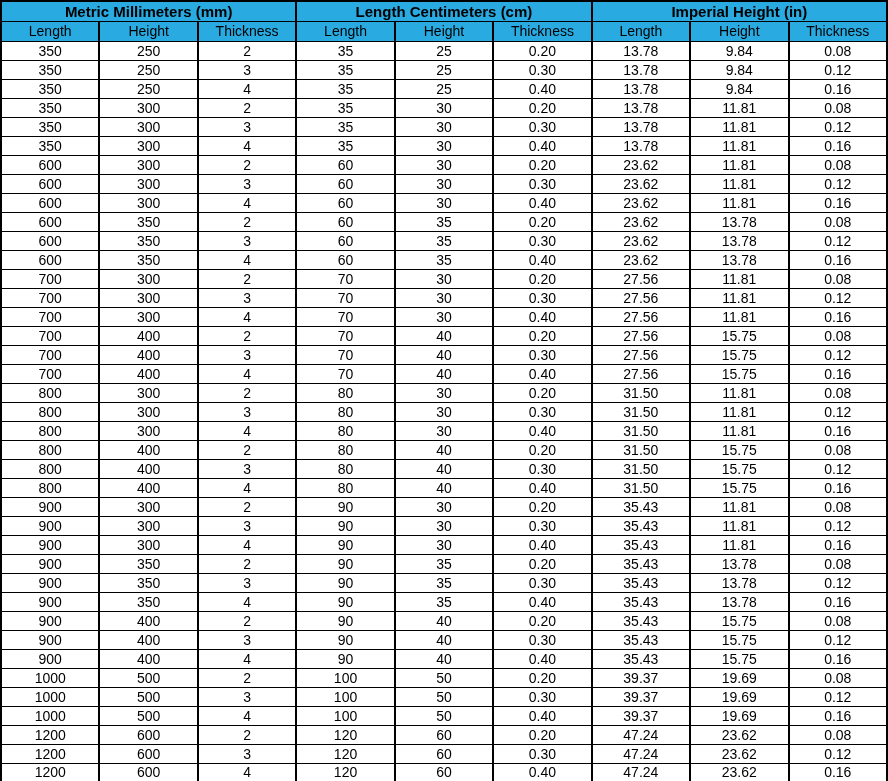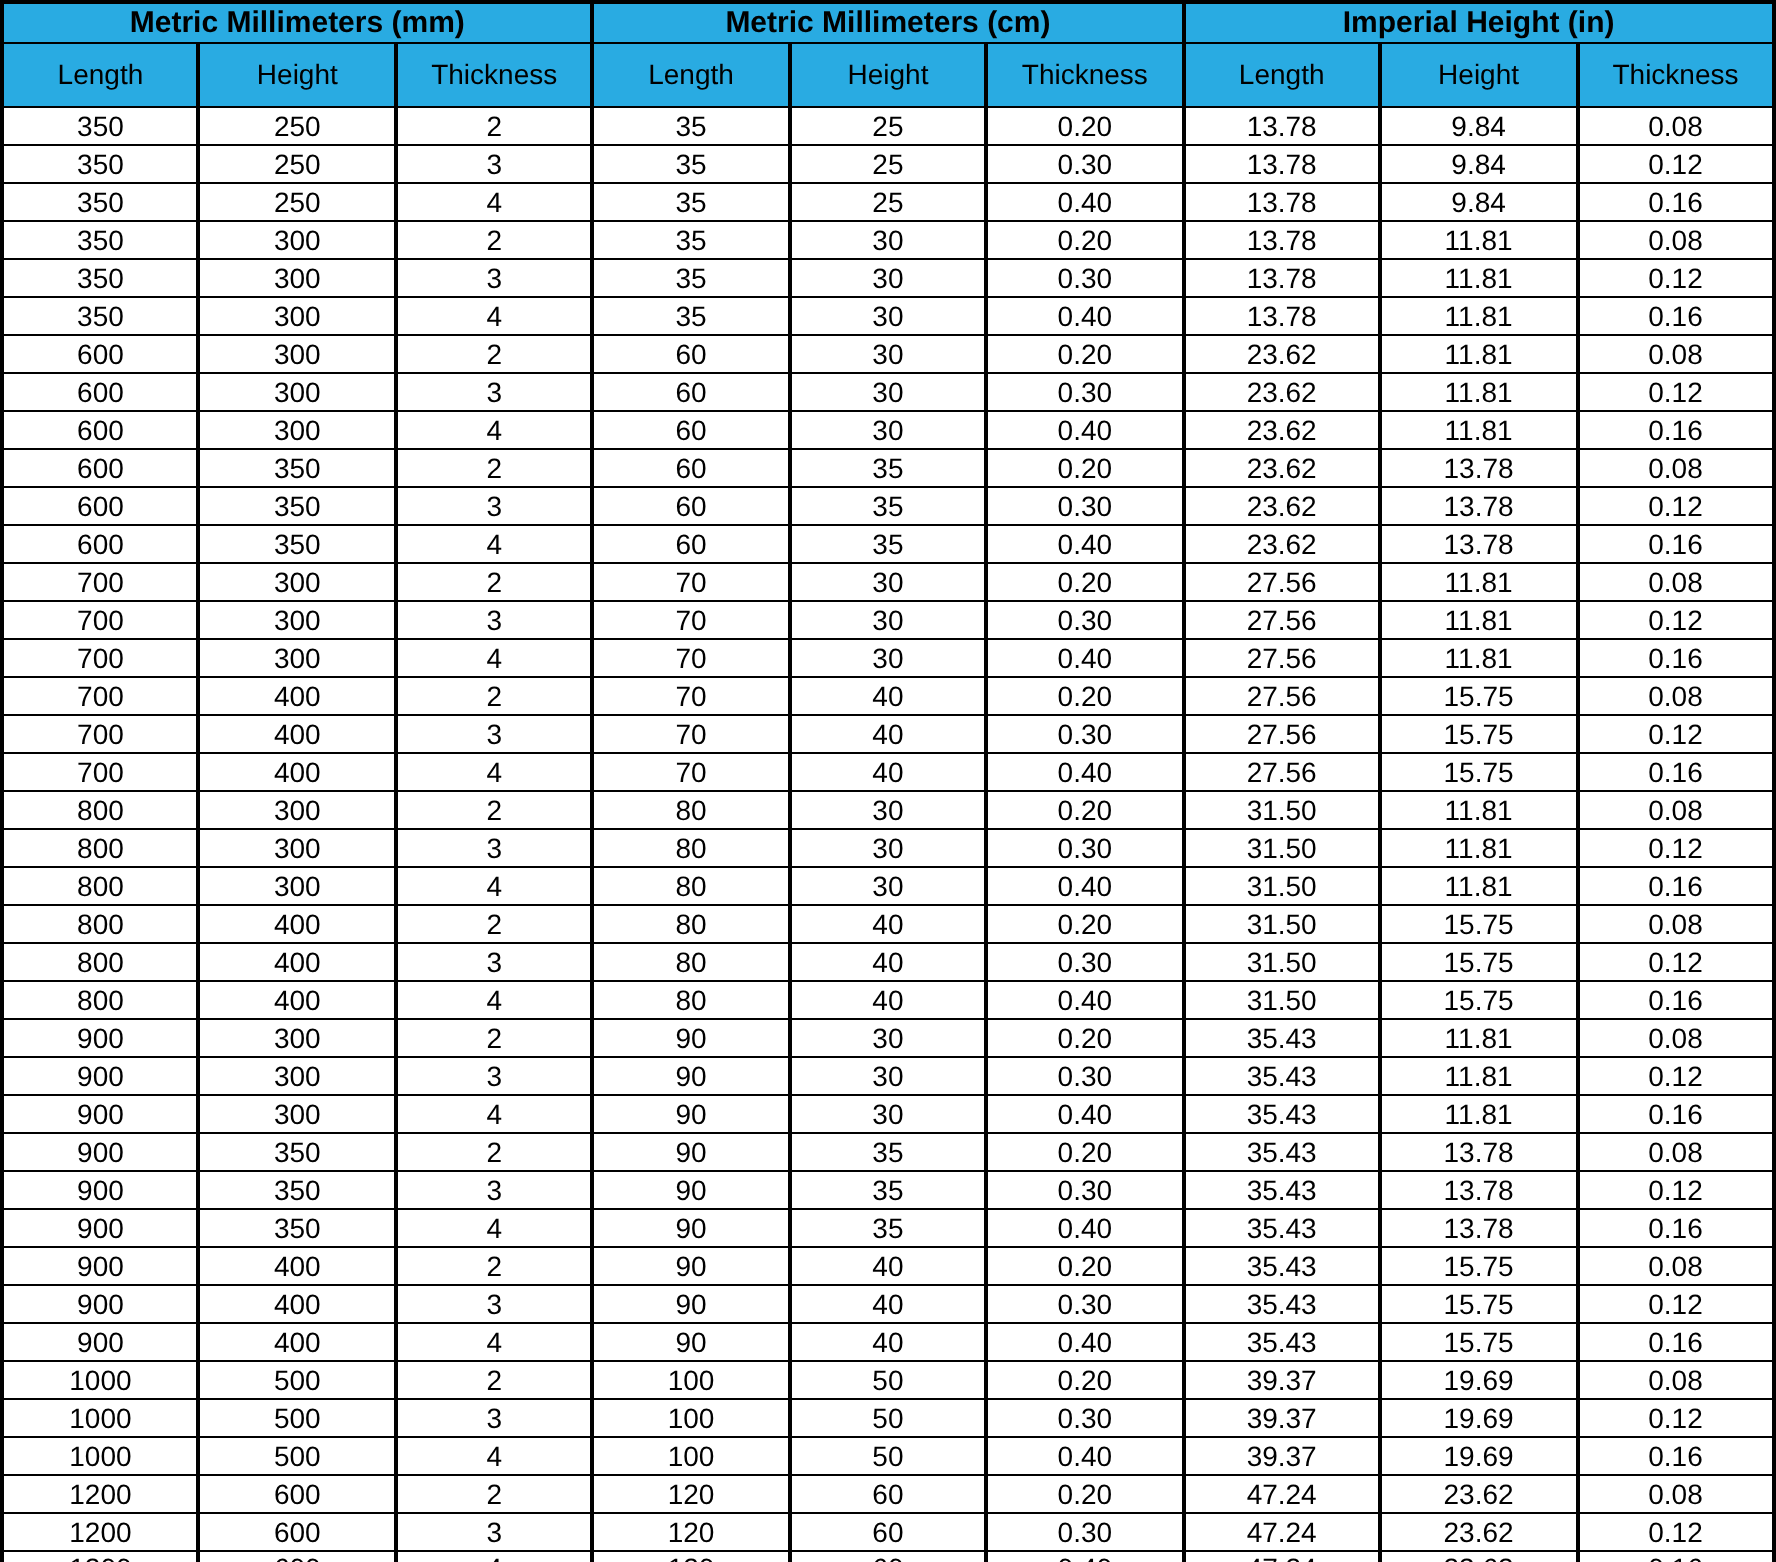--- a/index.html
+++ b/index.html
@@ -41,21 +41,21 @@
   }
   thead tr.group-row {
     height: 20px;
     padding-left: 48px;
   }
   thead tr.group-row th {
     font-size: 15px;
     font-weight: bold;
   }
   thead tr.sub-row {
-    height: 32px;
+    height: 20px;
   }
   thead tr.sub-row th {
     font-size: 14px;
     font-weight: normal;
   }
   tbody tr {
     height: 19px;
     margin-left: 20px;
   }
   tbody td {
@@ -63,21 +63,21 @@
     font-weight: normal;
   }
 </style>
 </head>
 <body>
 
 <table class="conv">
   <thead>
     <tr class="group-row">
       <th colspan="3">Metric Millimeters (mm)</th>
-      <th colspan="3">Metric Millimeters (cm)</th>
+      <th colspan="3">Length Centimeters (cm)</th>
       <th colspan="3">Imperial Height (in)</th>
     </tr>
     <tr class="sub-row">
       <th>Length</th>
       <th>Height</th>
       <th>Thickness</th>
       <th>Length</th>
       <th>Height</th>
       <th>Thickness</th>
       <th>Length</th>

